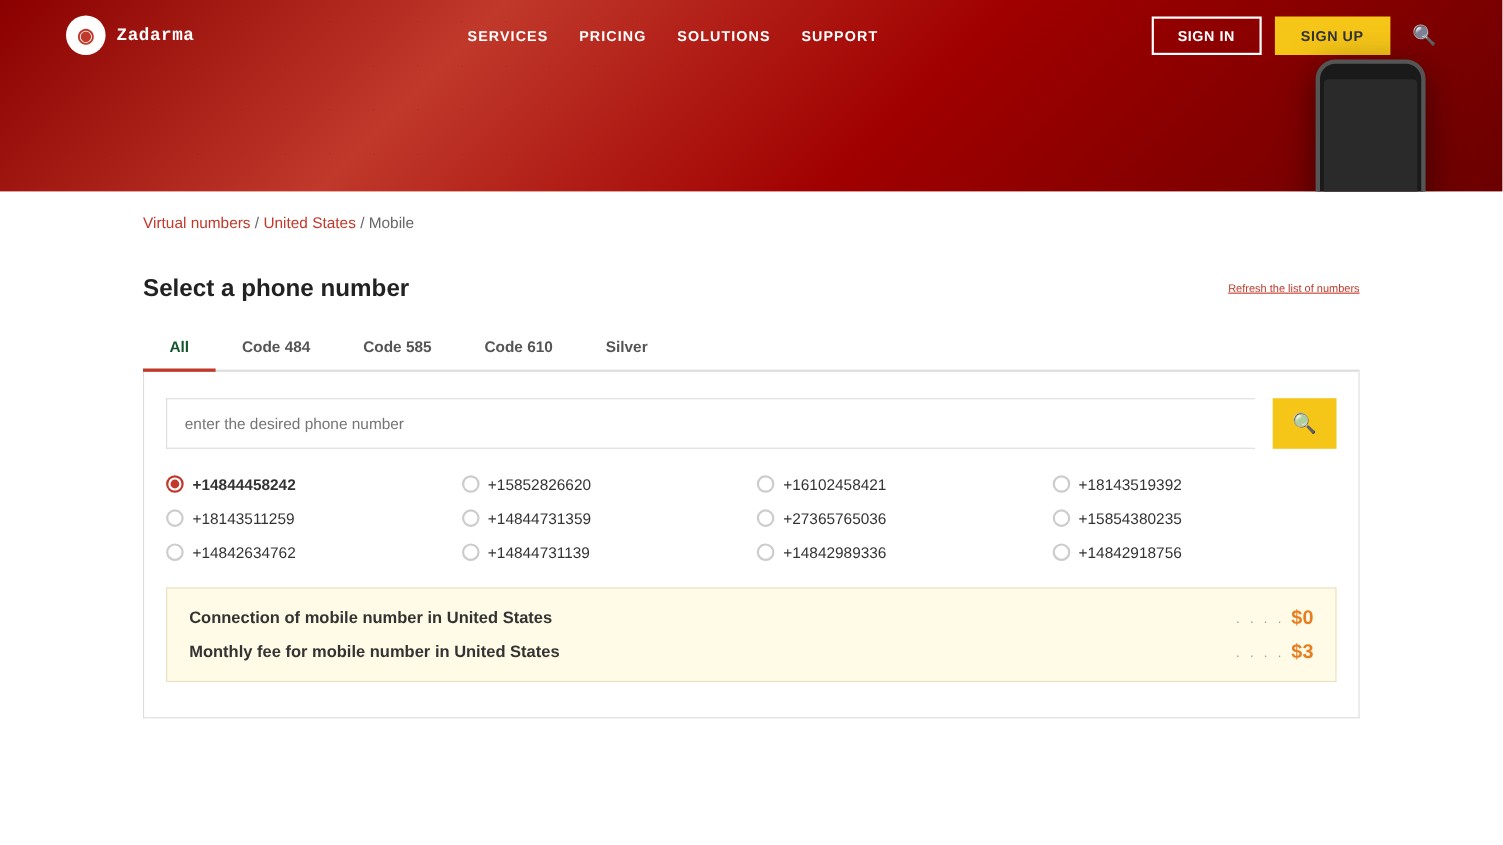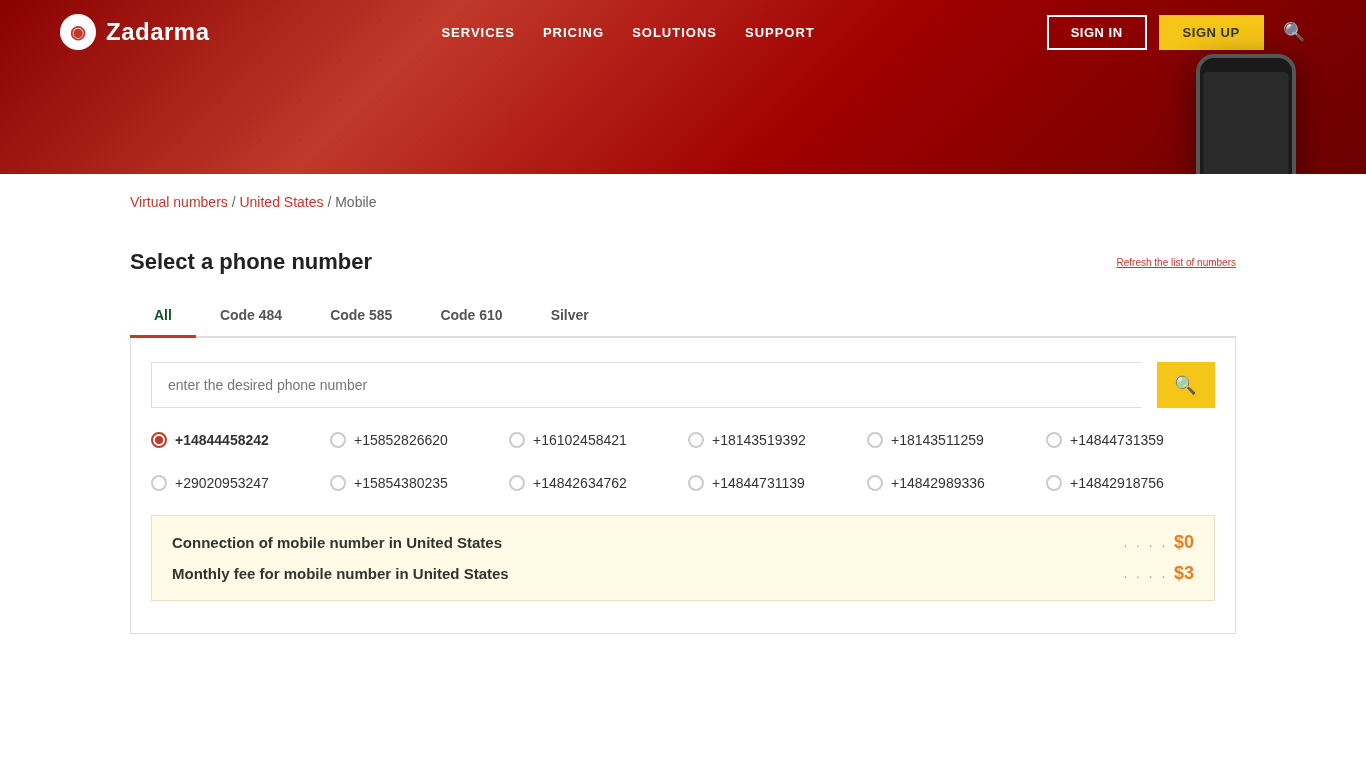--- a/index.html
+++ b/index.html
@@ -25,21 +25,21 @@
     .logo-area {
       display: flex; align-items: center; gap: 10px;
     }
     .logo-icon {
       width: 36px; height: 36px;
       background: #fff; border-radius: 50%;
       display: flex; align-items: center; justify-content: center;
       font-size: 18px; color: #c0392b; font-weight: bold;
     }
     .logo-text {
-      color: #fff; font-size: 24px; font-weight: bold; letter-spacing: 0.5px;
+      color: #fff; font-size: 16px; font-weight: bold; letter-spacing: 0.5px; font-family: Liberation Mono, monospace;
     }
     .nav-links {
       display: flex; align-items: center; gap: 28px;
     }
     .nav-link {
       color: #fff; text-decoration: none; font-size: 13px; font-weight: 600;
       letter-spacing: 1px; text-transform: uppercase;
     }
     .nav-actions {
       display: flex; align-items: center; gap: 12px;
@@ -137,22 +137,22 @@
       font-size: 14px; color: #999; outline: none;
     }
     .search-btn {
       background: #f5c518; border: none; padding: 12px 18px; cursor: pointer;
       display: flex; align-items: center; justify-content: center;
     }
     .search-btn-icon { font-size: 18px; color: #fff; }
 
     
     .numbers-grid {
-      display: grid; grid-template-columns: repeat(6, 1fr);
-      gap: 27px 10px; margin-bottom: 24px;
+      display: grid; grid-template-columns: repeat(4, 1fr);
+      gap: 15px 10px; margin-bottom: 24px;
     }
     .number-item {
       display: flex; align-items: center; gap: 8px;
       font-size: 14px; color: #333;
     }
     .radio {
       width: 16px; height: 16px; border-radius: 50%;
       border: 2px solid #ccc; flex-shrink: 0;
       display: flex; align-items: center; justify-content: center;
       cursor: pointer;
@@ -275,21 +275,21 @@
         <div class="radio"></div>
         <span class="number-text">+18143511259</span>
       </div>
 
       <div class="number-item">
         <div class="radio"></div>
         <span class="number-text">+14844731359</span>
       </div>
       <div class="number-item">
         <div class="radio"></div>
-        <span class="number-text">+29020953247</span>
+        <span class="number-text">+27365765036</span>
       </div>
       <div class="number-item">
         <div class="radio"></div>
         <span class="number-text">+15854380235</span>
       </div>
       <div class="number-item">
         <div class="radio"></div>
         <span class="number-text">+14842634762</span>
       </div>
       <div class="number-item">

